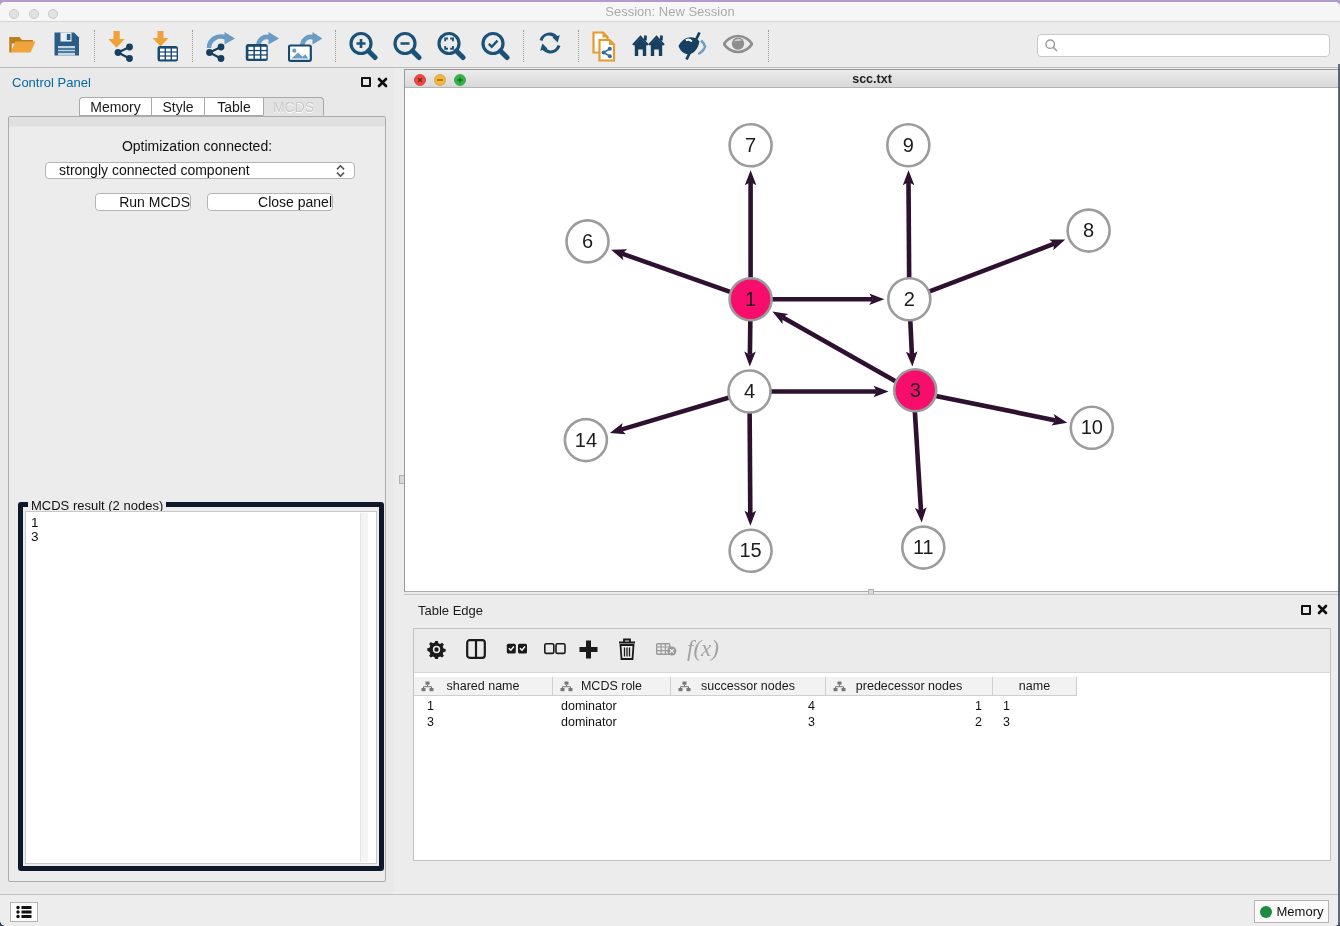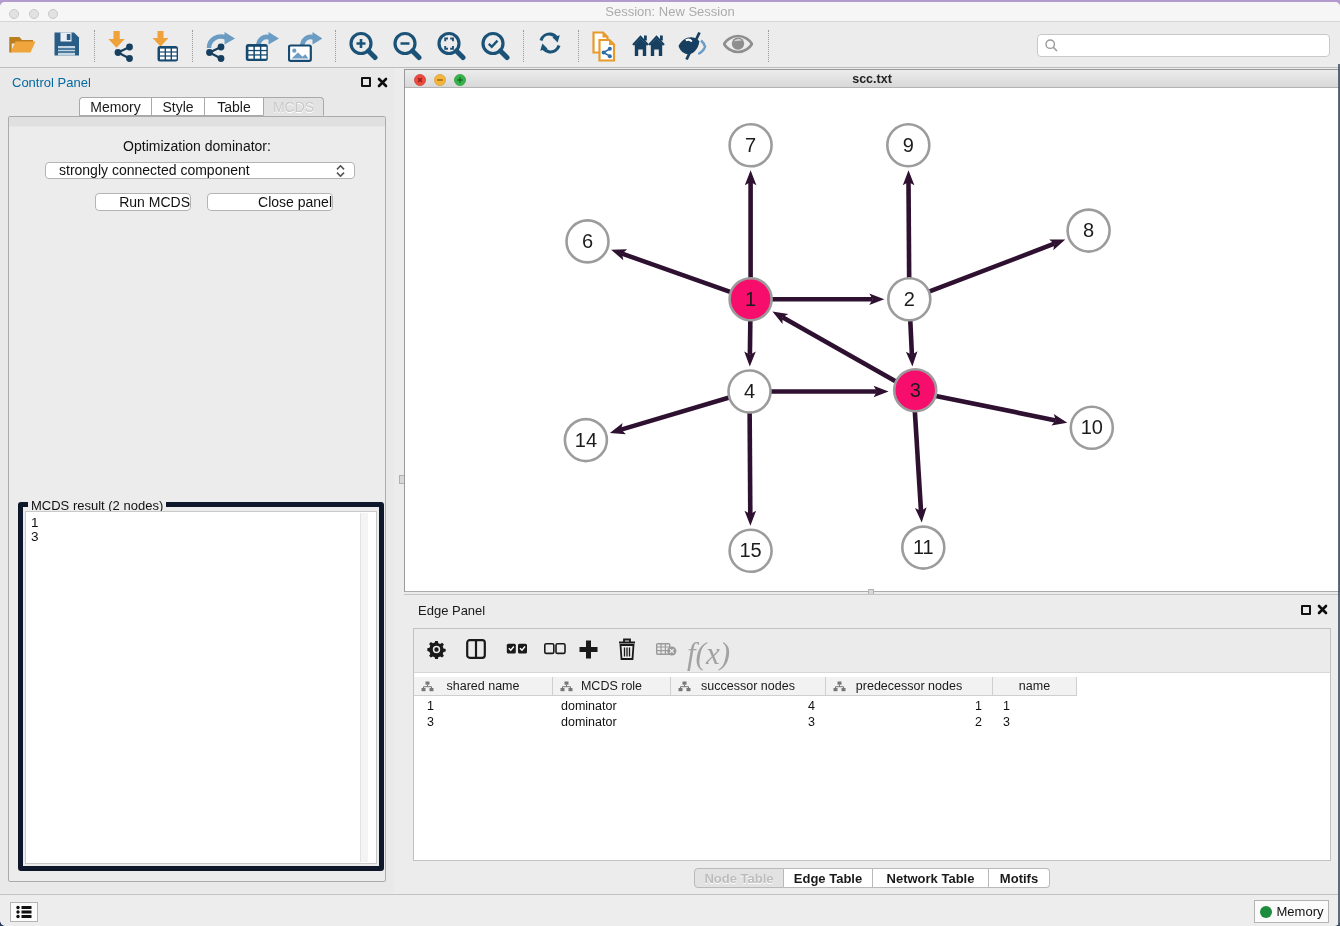--- a/index.html
+++ b/index.html
@@ -213,21 +213,21 @@
         <path d="M2 2 L9 9 M9 2 L2 9" stroke="#0d0d0d" stroke-width="2.6" stroke-linecap="round"></path>
       </svg>
     <div class="tabs">
       <div class="tab" style="width:72px;border-radius:4px 0 0 0;">Memory</div>
       <div class="tab" style="width:53px;">Style</div>
       <div class="tab" style="width:59px;">Table</div>
       <div class="tab sel" style="width:61px;">MCDS</div>
     </div>
     <div class="cp-card">
       <div class="cp-strip"></div>
-      <div class="opt-label">Optimization dominator:</div>
+      <div class="opt-label">Optimization connected:</div>
       <div class="dropdown">strongly connected component
         <svg width="9" height="12" viewBox="0 0 9 12" style="position:absolute;right:9px;top:2px;">
           <path d="M1 4.4 L4.5 0.8 L8 4.4" fill="none" stroke="#555" stroke-width="1.6"></path>
           <path d="M1 7.6 L4.5 11.2 L8 7.6" fill="none" stroke="#555" stroke-width="1.6"></path>
         </svg>
       </div>
       <div class="btn" style="left:86px; top:76px; width:96px;">Run MCDS</div>
       <div class="btn" style="left:198px; top:76px; width:126px;">Close panel</div>
       <div class="groupbox">
         <div class="gb-label">MCDS result (2 nodes)</div>
@@ -309,21 +309,21 @@
             <text x="346.6" y="470.3" stroke="none" fill="#1c1c1c">15</text>
           <circle cx="519.3" cy="460.6" r="21" fill="#fff"></circle>
             <text x="519.3" y="467.1" stroke="none" fill="#1c1c1c">11</text>
         </g>
       </svg>
     </div>
   </div>
   <div class="hdiv-handle"></div>
 
   <div class="tpanel" id="tpanel">
-    <div class="tp-title">Edge Panel</div>
+    <div class="tp-title">Table Edge</div>
     <div class="tp-sq"></div>
     <svg style="position:absolute;left:913px;top:9px;" width="11" height="11" viewBox="0 0 11 11">
         <path d="M2 2 L9 9 M9 2 L2 9" stroke="#0d0d0d" stroke-width="2.6" stroke-linecap="round"></path>
       </svg>
     <div class="tp-white">
       <div class="tp-toolbar" id="tptoolbar">
         <svg style="position:absolute;left:13px;top:11px;" width="19" height="19" viewBox="0 0 19 19">
           <path fill="#1a1a1a" d="M9.5 5.8 a3.7 3.7 0 1 0 0 7.4 a3.7 3.7 0 1 0 0 -7.4 z M8.2 1 h2.6 l.5 2.2 1.9.8 1.9-1.2 1.8 1.8 -1.2 1.9 .8 1.9 2.2.5 v2.6 l-2.2.5 -.8 1.9 1.2 1.9 -1.8 1.8 -1.9-1.2 -1.9.8 -.5 2.2 H8.2 l-.5-2.2 -1.9-.8 -1.9 1.2 -1.8-1.8 1.2-1.9 -.8-1.9 L.3 10.8 V8.2 l2.2-.5 .8-1.9 L2.1 3.9 3.9 2.1 5.8 3.3 7.7 2.5 z M9.5 7.3 a2.2 2.2 0 1 1 0 4.4 a2.2 2.2 0 1 1 0 -4.4 z" fill-rule="evenodd"></path>
         </svg>
         <svg style="position:absolute;left:52px;top:10px;" width="20" height="20" viewBox="0 0 20 20">
@@ -348,21 +348,21 @@
           <path d="M6 4 V1.5 h6 V4" stroke="#1a1a1a" stroke-width="1.8" fill="none"></path>
           <path d="M2.5 7 h13 l-1 14 h-11 z" fill="none" stroke="#1a1a1a" stroke-width="1.8"></path>
           <path d="M6.5 9.5 v9 M9 9.5 v9 M11.5 9.5 v9" stroke="#1a1a1a" stroke-width="1.3"></path>
         </svg>
         <svg style="position:absolute;left:242px;top:14px;" width="21" height="13" viewBox="0 0 21 13">
           <rect x="0.7" y="0.7" width="13" height="10.6" rx="1" fill="none" stroke="#9a9a9a" stroke-width="1.4"></rect>
           <path d="M0.7 4 h13 M0.7 7.6 h13 M5 0.7 v10.6 M9.4 0.7 v10.6" stroke="#9a9a9a" stroke-width="1.2"></path>
           <circle cx="15.8" cy="8" r="4.6" fill="#9a9a9a"></circle>
           <path d="M13.9 6.1 l3.8 3.8 M17.7 6.1 l-3.8 3.8" stroke="#f1f1f1" stroke-width="1.3"></path>
         </svg>
-        <div style="position:absolute;left:273px;top:7px;font-family:'Liberation Serif',serif;font-style:italic;font-size:31px;color:#a2a2a2;">f(x)</div>
+        <div style="position:absolute;left:273px;top:7px;font-family:'Liberation Serif',serif;font-style:italic;font-size:23px;color:#a2a2a2;">f(x)</div>
       </div>
       <div class="thead" id="thead">
         <div class="th" style="width:139px;"><svg class="hicon" style="position:absolute;left:7px;top:4px;" width="13" height="11" viewBox="0 0 13 11">
               <rect x="4.5" y="0.5" width="4" height="3.2" fill="#777"></rect>
               <rect x="0.5" y="7" width="4" height="3.2" fill="#777"></rect>
               <rect x="8.5" y="7" width="4" height="3.2" fill="#777"></rect>
               <path d="M6.5 3.7 v2 M2.5 7 v-1.3 h8 V7" stroke="#777" fill="none"></path>
             </svg>shared name</div>
         <div class="th" style="width:118px;"><svg class="hicon" style="position:absolute;left:7px;top:4px;" width="13" height="11" viewBox="0 0 13 11">
               <rect x="4.5" y="0.5" width="4" height="3.2" fill="#777"></rect>
@@ -388,26 +388,20 @@
       <div class="trow" style="left:147px; top:69px;">dominator</div>
       <div class="trow" style="left:375px; top:69px; width:26px; text-align:right;">4</div>
       <div class="trow" style="left:538px; top:69px; width:30px; text-align:right;">1</div>
       <div class="trow" style="left:589px; top:69px;">1</div>
       <div class="trow" style="left:13px; top:85px;">3</div>
       <div class="trow" style="left:147px; top:85px;">dominator</div>
       <div class="trow" style="left:375px; top:85px; width:26px; text-align:right;">3</div>
       <div class="trow" style="left:538px; top:85px; width:30px; text-align:right;">2</div>
       <div class="trow" style="left:589px; top:85px;">3</div>
     </div>
-    <div class="btabs">
-      <div class="btab sel" style="width:90px;border-left:1px solid #b9b9b9;border-radius:4px 0 0 4px;">Node Table</div>
-      <div class="btab" style="width:89px;">Edge Table</div>
-      <div class="btab" style="width:116px;">Network Table</div>
-      <div class="btab" style="width:61px;border-radius:0 4px 4px 0;">Motifs</div>
-    </div>
   </div>
 
   <div class="statusbar">
     <div class="sb-btn">
       <svg width="16" height="14" viewBox="0 0 16 14" style="position:absolute;left:5px;top:2px;">
         <circle cx="2" cy="2.5" r="1.7" fill="#111"></circle>
           <rect x="5.5" y="1" width="10" height="3" fill="#111"></rect>
         <circle cx="2" cy="7" r="1.7" fill="#111"></circle>
           <rect x="5.5" y="5.5" width="10" height="3" fill="#111"></rect>
         <circle cx="2" cy="11.5" r="1.7" fill="#111"></circle>

